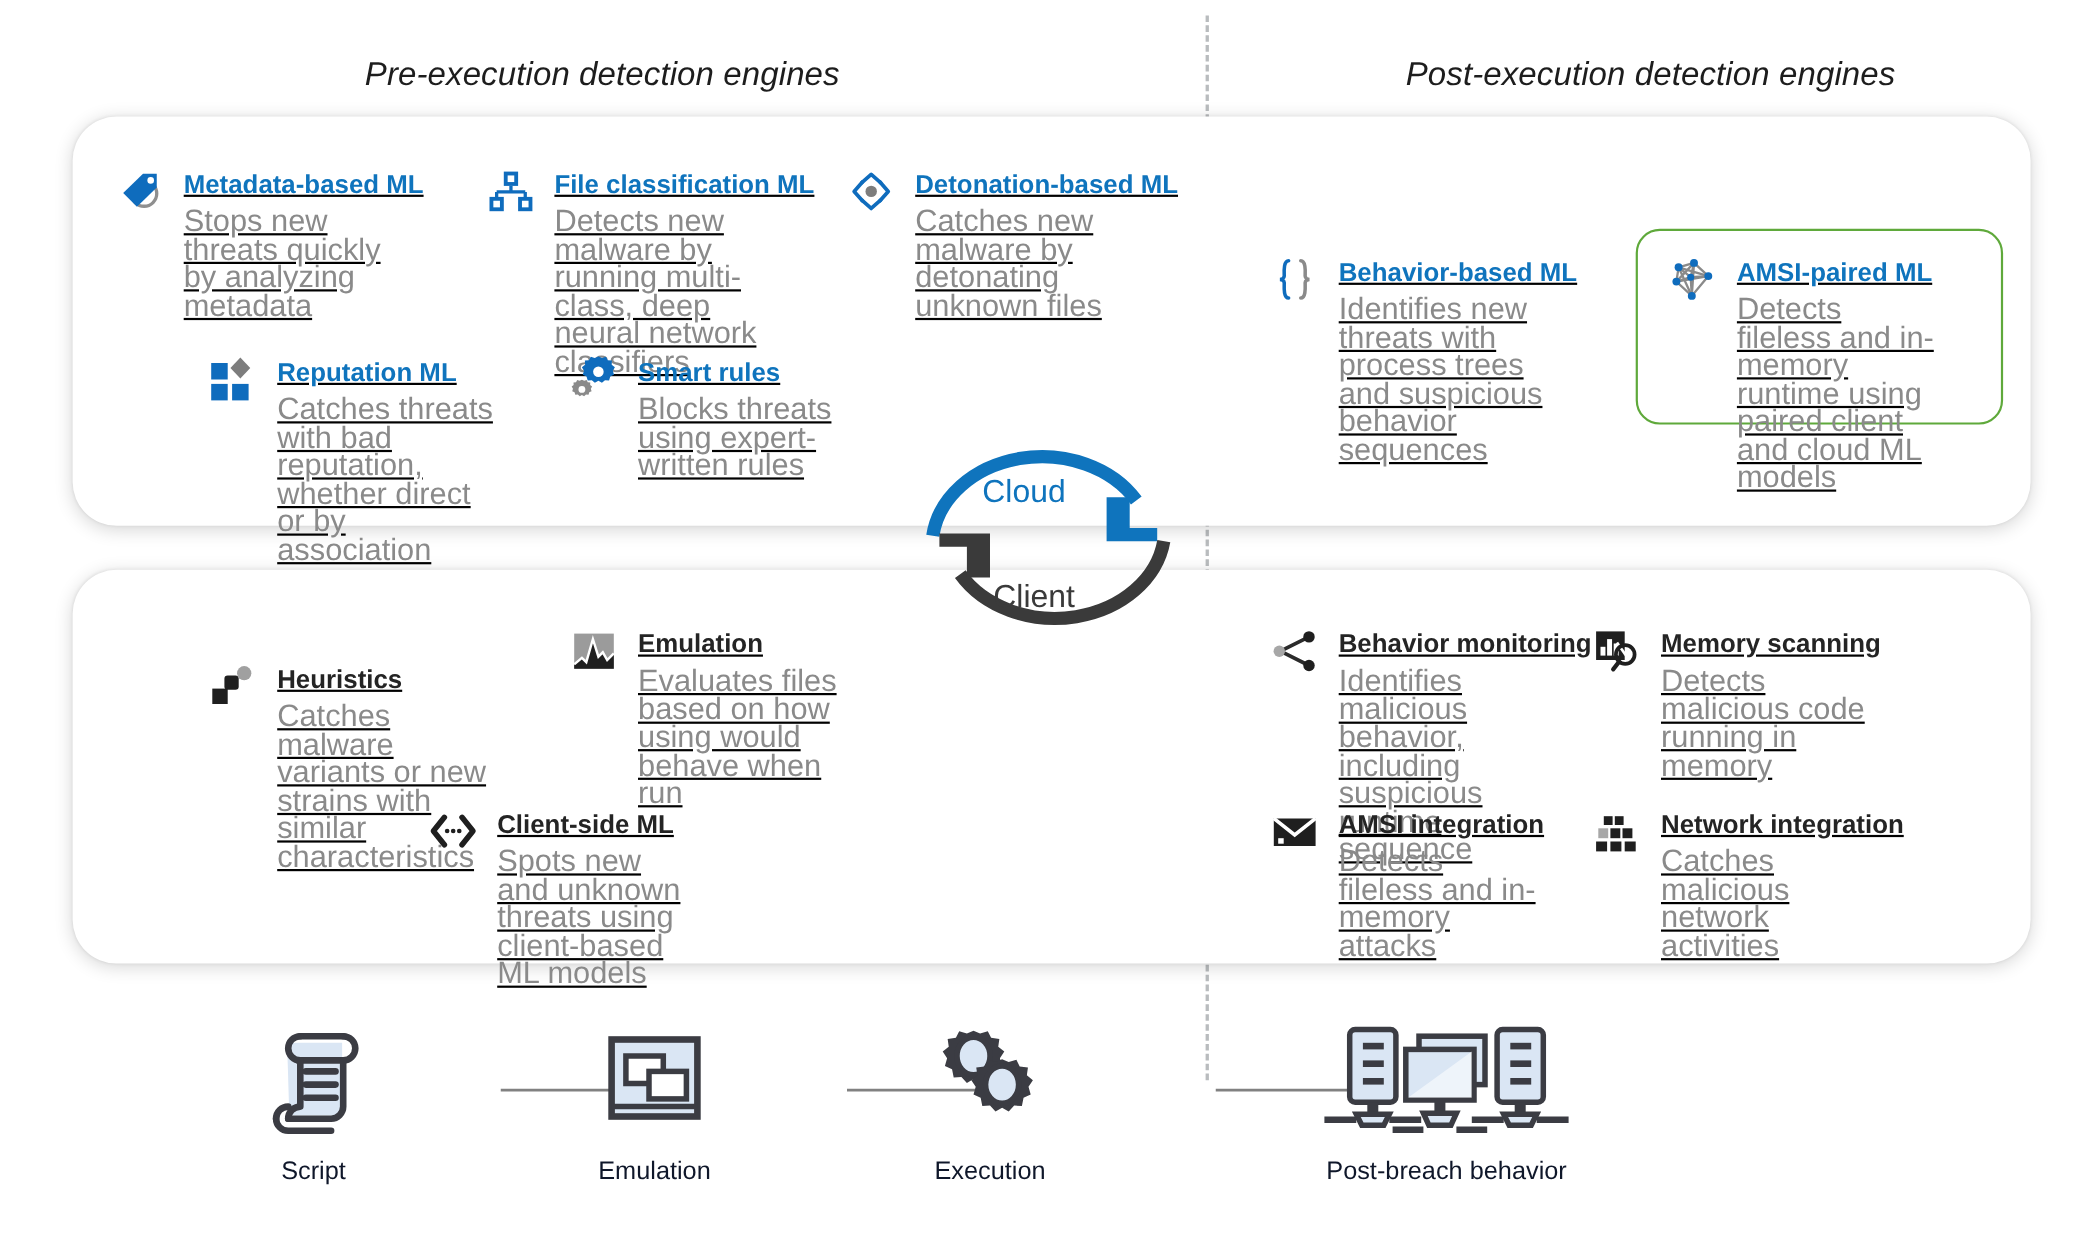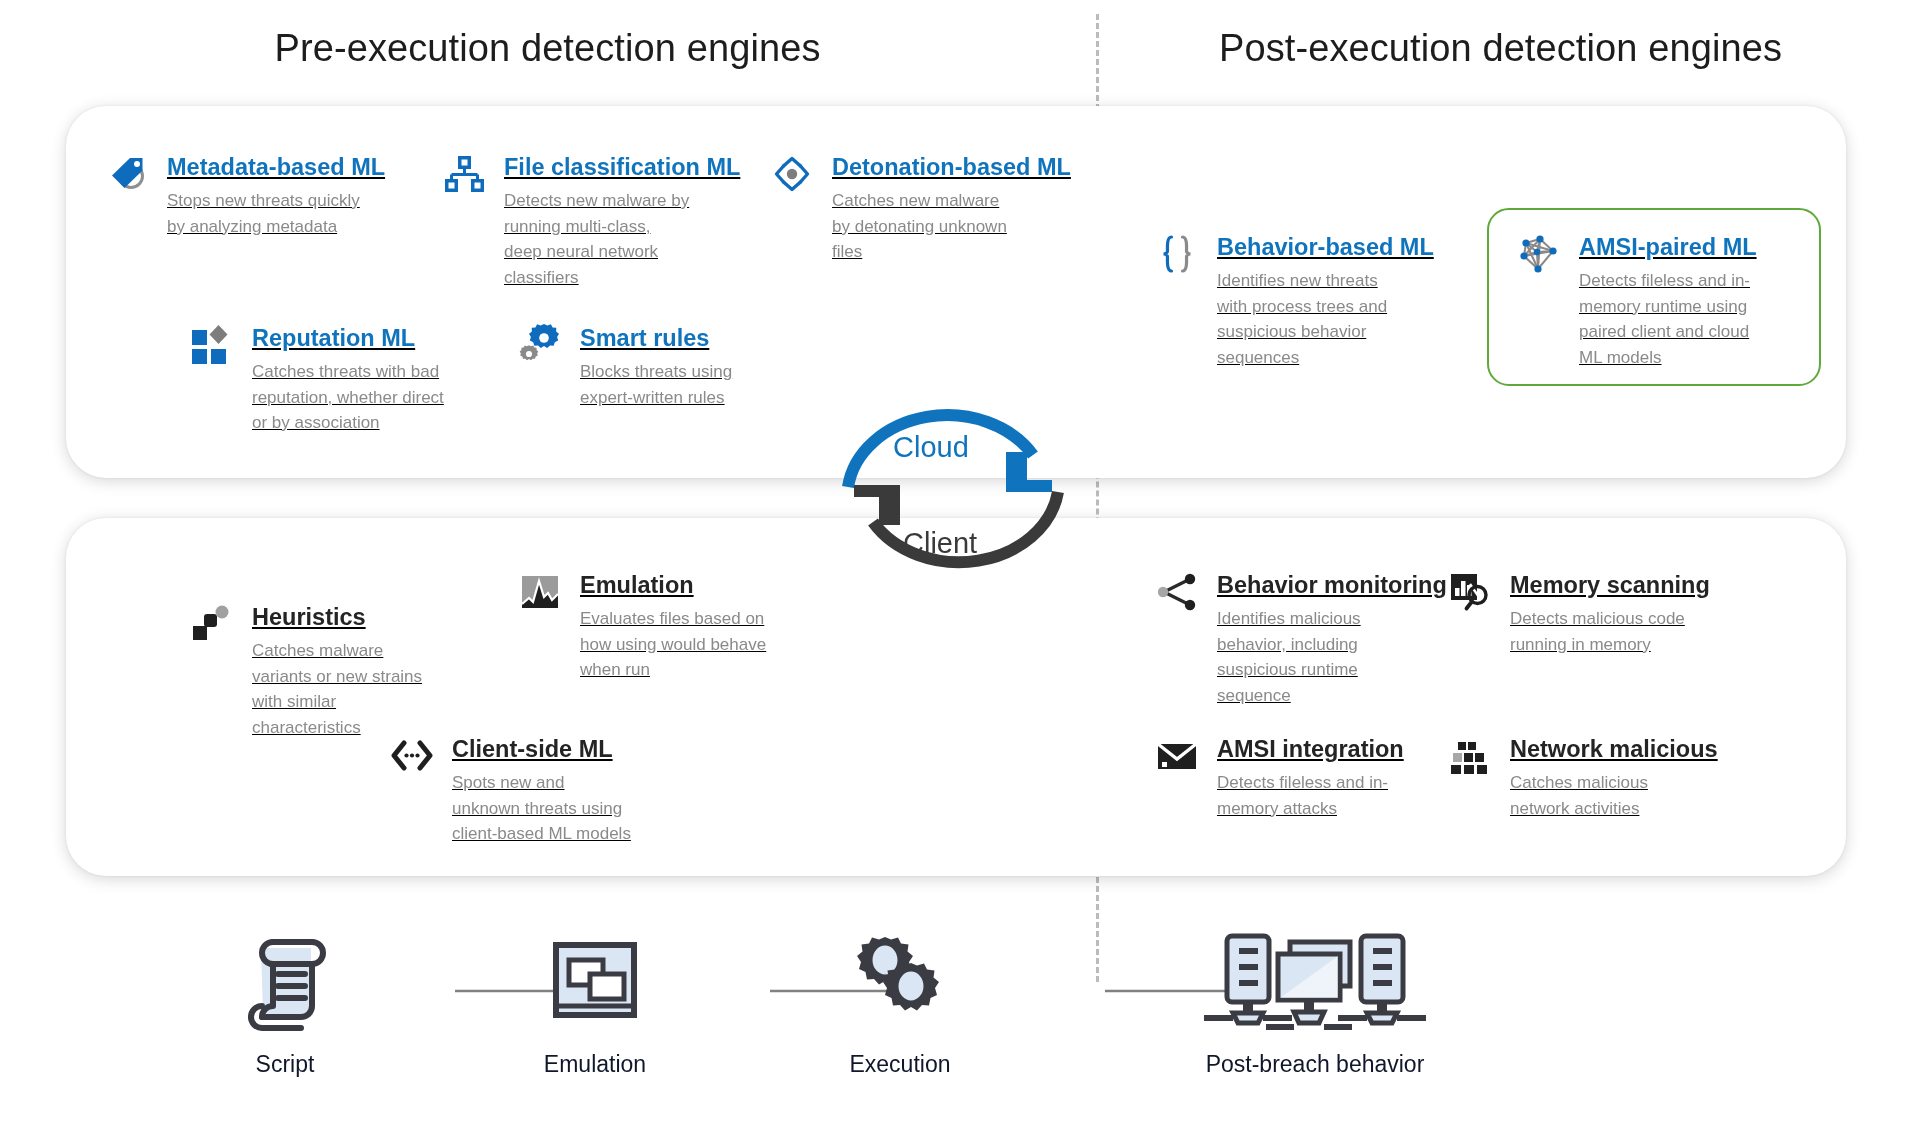--- a/index.html
+++ b/index.html
@@ -11,24 +11,26 @@
     position: relative;
     overflow: hidden;
     font-family: "Liberation Sans", sans-serif;
     -webkit-font-smoothing: antialiased;
   }
   .stage { position: absolute; inset: 0; }
 
   
   .col-header {
     position: absolute;
-    font-size: 38px;
+    font-style: italic;
+    font-size: 30px;
     color: #1d1d1d;
     letter-spacing: .1px;
     white-space: nowrap;
+    margin-top: 24px;
   }
   #hdr-pre  { left: 0;    top: 27px; width: 1095px; text-align: center; }
   #hdr-post { left: 1095px; top: 27px; width: 811px;  text-align: center; }
 
   
   .divider {
     position: absolute;
     left: 1096px; top: 14px;
     width: 0; height: 968px;
     border-left: 3px dashed #b9bcbe;
@@ -52,21 +54,21 @@
     width: 44px; height: 44px;
   }
   .entry .txt { margin-left: 62px; }
   .entry .ttl {
     font-size: 23.5px;
     font-weight: 600;
     line-height: 30px;
     white-space: nowrap;
   }
   .entry .dsc {
-    font-size: 17px;
+    font-size: 28px;
     line-height: 25.5px;
     color: #8a8a8a;
     margin-top: 6px;
     font-weight: 400;
   }
   .blue .ttl { color: #0f74bd; }
   .dark .ttl { color: #242424; }
 
   
   #box-amsi-paired {
@@ -340,21 +342,21 @@
           <rect x="5" y="19" width="9" height="9" fill="#a7a7a7"></rect>
           <rect x="16" y="19" width="9" height="9"></rect>
           <rect x="27" y="19" width="9" height="9"></rect>
           <rect x="3" y="31" width="10" height="9"></rect>
           <rect x="16" y="31" width="10" height="9"></rect>
           <rect x="29" y="31" width="10" height="9"></rect>
         </g>
       </svg>
     </span>
     <div class="txt">
-      <div class="ttl">Network malicious</div>
+      <div class="ttl">Network integration</div>
       <div class="dsc">Catches malicious network activities</div>
     </div>
   </div>
 
   <svg id="cycle-arrows" viewBox="0 0 250 230">
 
     <g>
       <path d="M20 117 A 100 82 0 0 1 205 85" fill="none" stroke="#0f74bd" stroke-width="12" stroke-linecap="butt"></path>
       <path d="M205 85 L205 114 L227 114 L196 143 L165 114 L187 114 L187 85 Z" fill="#0f74bd" opacity="0"></path>
       <path d="M199 82 L199 110 L224 110 L224 122 L178 122 L178 82 Z" fill="#0f74bd"></path>

